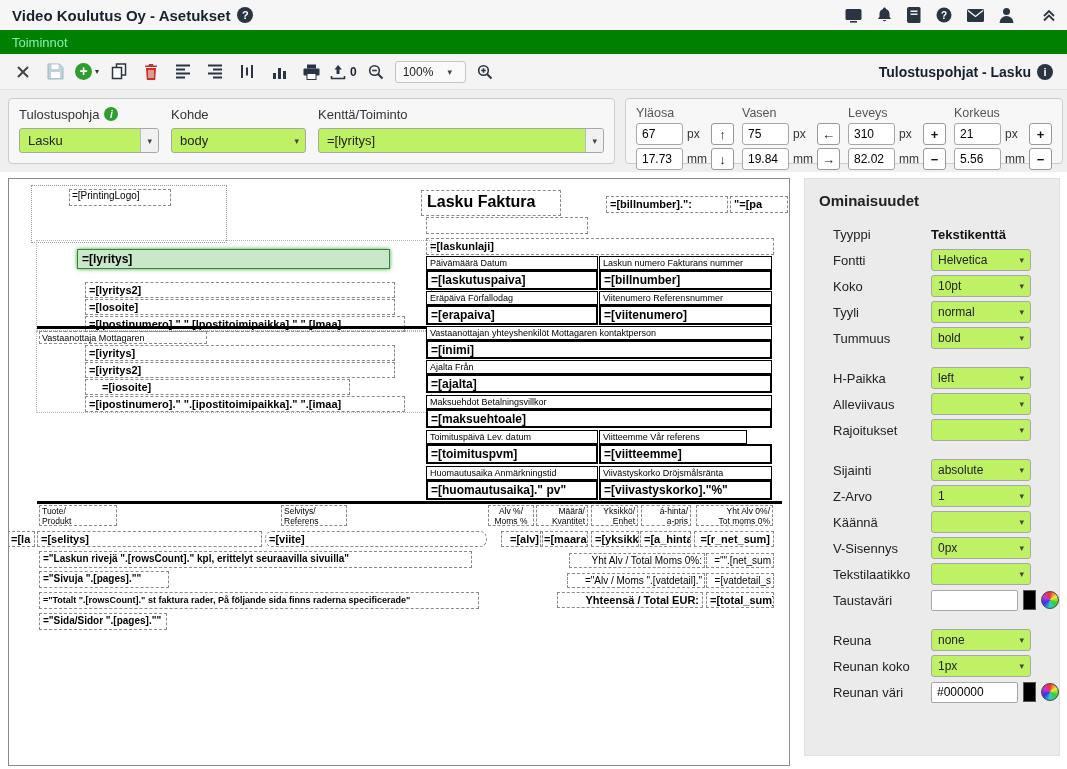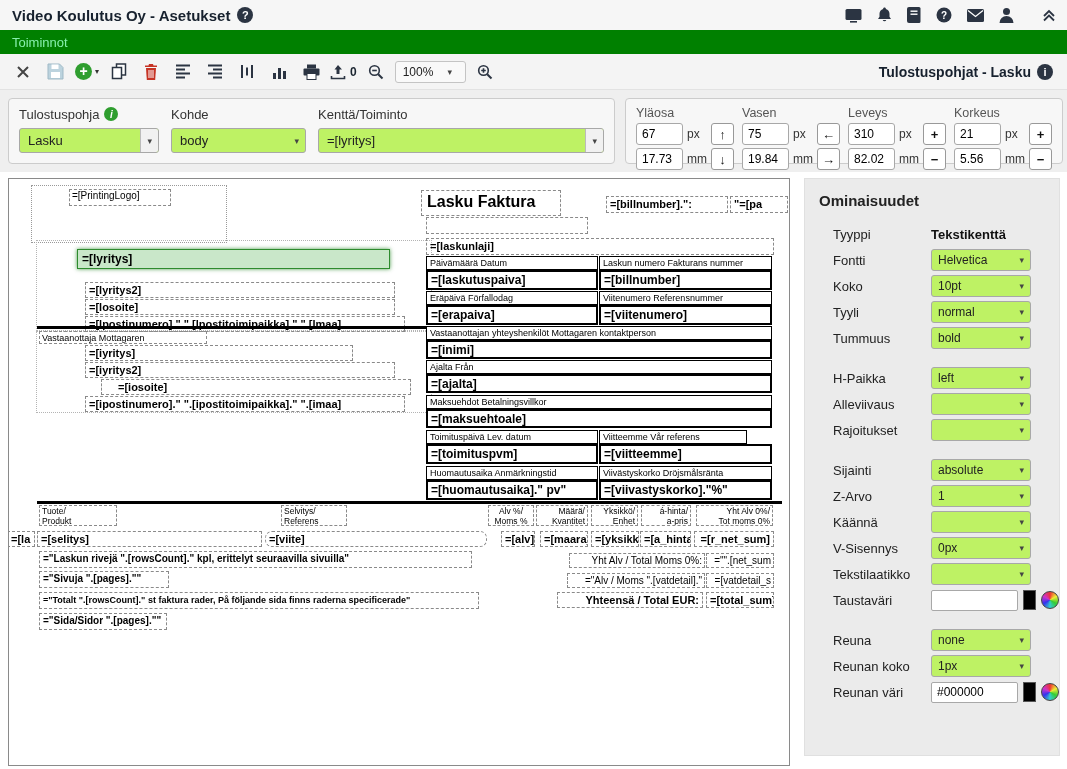--- a/index.html
+++ b/index.html
@@ -347,23 +347,23 @@
       <div class="f dotted" style="left: 22px; top: 6px; width: 196px; height: 58px;"></div>
       <div class="f group" style="left: 27px; top: 61px; width: 396px; height: 91px;"></div>
       <div class="f group" style="left: 27px; top: 152px; width: 396px; height: 82px;"></div>
       <div class="f label" style="left: 60px; top: 10px; width: 102px; height: 17px; font-size: 10px;">=[PrintingLogo]</div>
       <div class="f selected" style="left: 68px; top: 70px; width: 313px; height: 20px;">=[lyritys]</div>
       <div class="f dashed" style="left: 76px; top: 103px; width: 310px; height: 16px;">=[lyritys2]</div>
       <div class="f dashed" style="left: 76px; top: 120px; width: 310px; height: 16px;">=[losoite]</div>
       <div class="f dashed" style="left: 76px; top: 137px; width: 320px; height: 16px;">=[lpostinumero]." ".[lpostitoimipaikka]."  ".[lmaa]</div>
       <div class="f hline" style="left: 28px; top: 147px; width: 394px; height: 3px;"></div>
       <div class="f label" style="left: 30px; top: 152px; width: 168px; height: 13px;">Vastaanottaja Mottagaren</div>
-      <div class="f dashed" style="left: 76px; top: 166px; width: 268px; height: 16px;">=[iyritys]</div>
+      <div class="f dashed" style="left: 76px; top: 166px; width: 310px; height: 16px;">=[iyritys]</div>
       <div class="f dashed" style="left: 76px; top: 183px; width: 310px; height: 16px;">=[iyritys2]</div>
-      <div class="f dashed" style="left: 92px; top: 200px; width: 310px; height: 16px; padding-left: 16px;">=[iosoite]</div>
+      <div class="f dashed" style="left: 76px; top: 200px; width: 265px; height: 16px; padding-left: 16px;">=[iosoite]</div>
       <div class="f dashed" style="left: 76px; top: 217px; width: 320px; height: 16px;">=[ipostinumero]." ".[ipostitoimipaikka]."  ".[imaa]</div>
       <div class="f title" style="left: 412px; top: 11px; width: 140px; height: 26px;">Lasku Faktura</div>
       <div class="f dashed" style="left: 597px; top: 17px; width: 122px; height: 17px;">=[billnumber].":</div>
       <div class="f dashed" style="left: 721px; top: 17px; width: 58px; height: 17px;">"=[pa</div>
       <div class="f dashed" style="left: 417px; top: 38px; width: 162px; height: 17px;"></div>
       <div class="f dashed" style="left: 417px; top: 59px; width: 348px; height: 17px;">=[laskunlaji]</div>
       <div class="f slabel" style="left: 417px; top: 77px; width: 172px; height: 14px;">Päivämäärä Datum</div>
       <div class="f slabel" style="left: 590px; top: 77px; width: 173px; height: 14px;">Laskun numero Fakturans nummer</div>
       <div class="f value" style="left: 417px; top: 91px; width: 172px; height: 20px;">=[laskutuspaiva]</div>
       <div class="f value" style="left: 590px; top: 91px; width: 173px; height: 20px;">=[billnumber]</div>
@@ -396,21 +396,21 @@
 Kvantitet</div>
       <div class="f label2r" style="left: 582px; top: 326px; width: 47px; height: 21px;">Yksikkö/
 Enhet</div>
       <div class="f label2r" style="left: 632px; top: 326px; width: 50px; height: 21px;">á-hinta/
 a-pris</div>
       <div class="f label2r" style="left: 687px; top: 326px; width: 77px; height: 21px;">Yht Alv 0%/
 Tot moms 0%</div>
       <div class="f dashed" style="left: -2px; top: 352px; width: 28px; height: 16px;">=[la</div>
       <div class="f dashed" style="left: 28px; top: 352px; width: 225px; height: 16px;">=[selitys]</div>
       <div class="f dashed" style="left: 256px; top: 352px; width: 222px; height: 16px; border-radius: 7px;">=[viite]</div>
-      <div class="f dashedr" style="left: 492px; top: 352px; width: 34px; height: 16px; text-align: right;">=[alv]</div>
+      <div class="f dashedr" style="left: 492px; top: 352px; width: 42px; height: 16px; text-align: right;">=[alv]</div>
       <div class="f dashedr" style="left: 531px; top: 352px; width: 48px; height: 16px;">=[maara]</div>
       <div class="f dashedr" style="left: 582px; top: 352px; width: 48px; height: 16px;">=[yksikko]</div>
       <div class="f dashedr" style="left: 631px; top: 352px; width: 51px; height: 16px;">=[a_hinta]</div>
       <div class="f dashedr" style="left: 685px; top: 352px; width: 80px; height: 16px;">=[r_net_sum]</div>
       <div class="f dashed" style="left: 30px; top: 372px; width: 433px; height: 17px; font-size: 10px;">="Laskun rivejä ".[rowsCount]." kpl, erittelyt seuraavilla sivuilla"</div>
       <div class="f dashedsm" style="left: 560px; top: 374px; width: 136px; height: 15px;">Yht Alv / Total Moms 0%:</div>
       <div class="f dashedsm" style="left: 697px; top: 374px; width: 68px; height: 15px;">="".[net_sum</div>
       <div class="f dashed" style="left: 30px; top: 392px; width: 130px; height: 17px; font-size: 10px;">="Sivuja ".[pages].""</div>
       <div class="f dashedsm" style="left: 558px; top: 394px; width: 138px; height: 15px;">="Alv / Moms ".[vatdetail]."</div>
       <div class="f dashedsm" style="left: 697px; top: 394px; width: 68px; height: 15px;">=[vatdetail_s</div>

